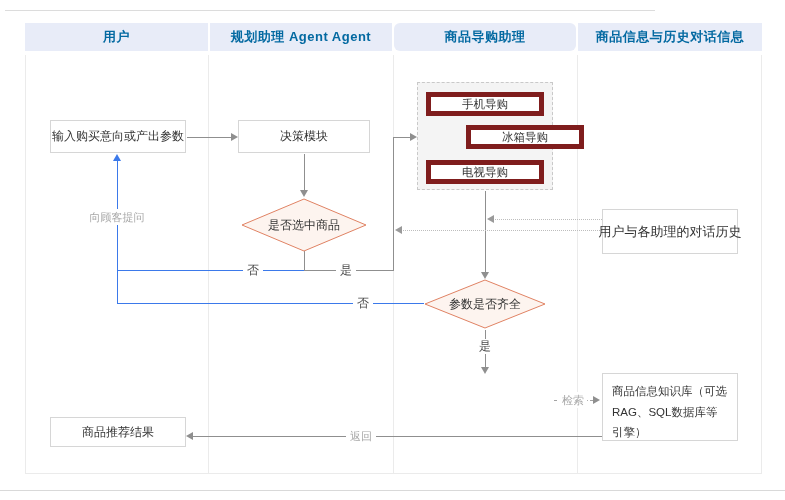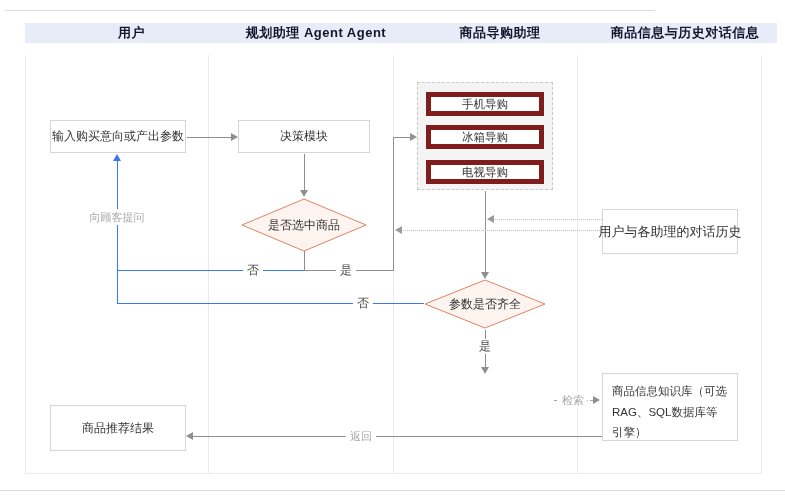--- a/index.html
+++ b/index.html
@@ -4,22 +4,22 @@
 <style>
   html,body{margin:0;padding:0;background:#fff;}
   #stage{
     position:relative;width:785px;height:500px;background:#fff;overflow:hidden;
     font-family:"Liberation Sans","DejaVu Sans",sans-serif;color:#333;
   }
   .abs{position:absolute;}
   .rule{background:#dcdcdc;height:1px;}
   .lane-line{background:#ebebeb;}
   .lane-header{
-    background:#e8ecf8;height:20px;display:flex;align-items:center;justify-content:center;
-    font-size:13px;font-weight:bold;color:#0f172a;letter-spacing:.5px;padding-left:15px;
+    background:#e8ecf8;height:28px;display:flex;align-items:center;justify-content:center;
+    font-size:13px;font-weight:bold;color:#0369a1;letter-spacing:.5px;
   }
   .node{
     background:#fff;border:1px solid #d6d6d6;box-sizing:border-box;
     display:flex;align-items:center;justify-content:center;
     font-size:12px;color:#333;text-align:center;
   }
   .node.text-left{display:block;text-align:left;padding:7px 9px;line-height:1.8;font-size:11.5px;}
   .dashed-group{
     background:#f4f4f4;border:1px dashed #c9c9c9;box-sizing:border-box;
   }
@@ -135,21 +135,21 @@
     </div>
 
   <div class="abs node" style="left:238px;top:120px;width:132px;height:33px;">
       <span>决策模块</span>
     </div>
 
   <div class="abs dashed-group" style="left:417px;top:82px;width:136px;height:108px;">
     <div class="guide-item" style="top:9px;">
         <span>手机导购</span>
       </div>
-    <div class="guide-item" style="top:42px;">
+    <div class="guide-item" style="top:42px;margin-left:40px;">
         <span>冰箱导购</span>
       </div>
     <div class="guide-item" style="top:77px;">
         <span>电视导购</span>
       </div>
   </div>
 
   <div class="abs diamond-wrap" style="left:241px;top:198px;width:126px;height:54px;">
     <svg width="126" height="54" viewBox="0 0 126 54">
       <polygon points="63,1 125,27 63,53 1,27" fill="#fdf4ef" stroke="#e08263" stroke-width="1"></polygon>
@@ -164,17 +164,17 @@
     <div class="diamond-text">参数是否齐全</div>
   </div>
 
   <div class="abs node" style="left:602px;top:209px;width:136px;height:45px;font-size:13px;white-space:nowrap;">
       <span>用户与各助理的对话历史</span>
     </div>
 
 
   <div class="abs node text-left" style="left:602px;top:373px;width:136px;height:68px;"><span>商品信息知识库（可选RAG、SQL数据库等引擎）</span></div>
 
-  <div class="abs node" style="left:50px;top:405px;width:136px;height:46px;">
+  <div class="abs node" style="left:50px;top:417px;width:136px;height:30px;">
       <span>商品推荐结果</span>
     </div>
 
 </div>
 
 </body></html>

